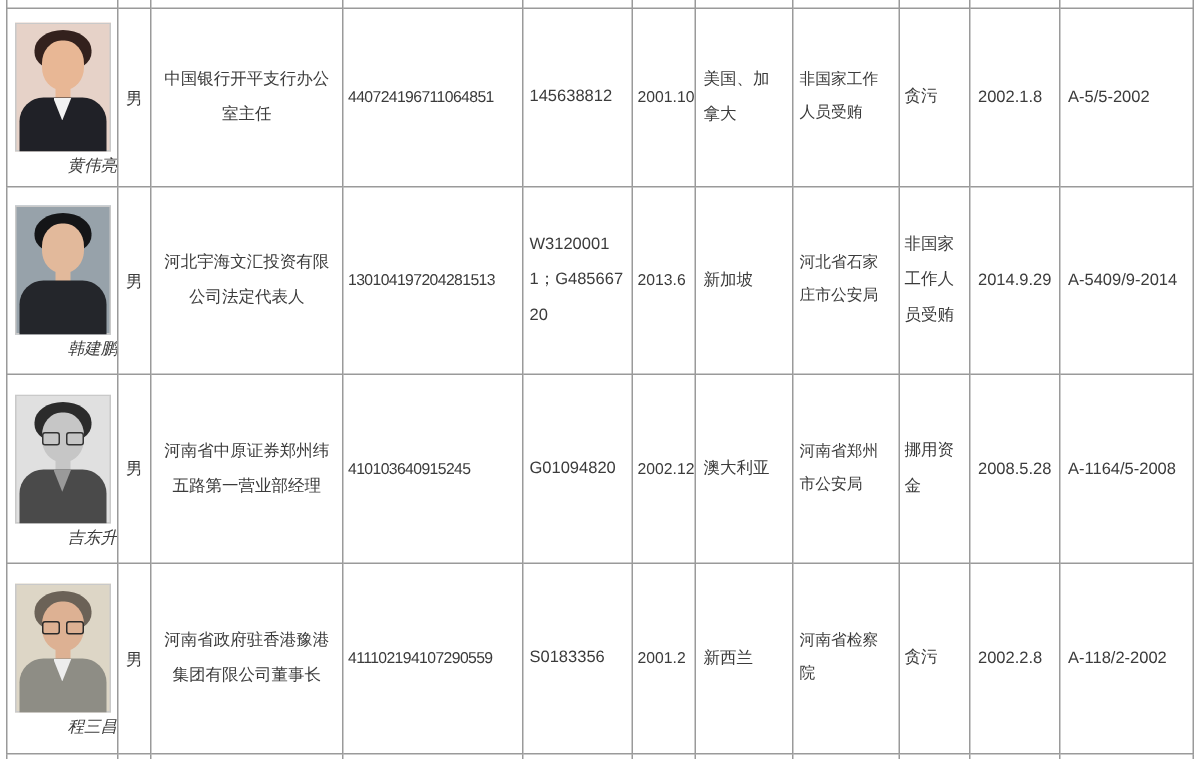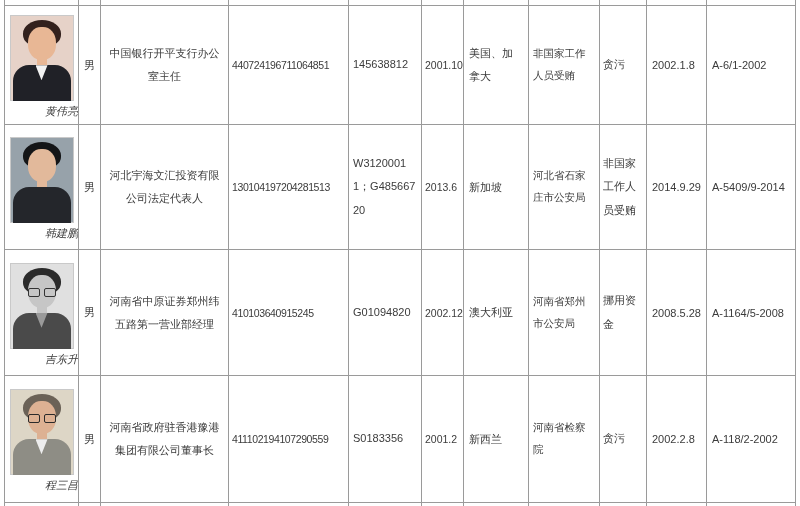--- a/index.html
+++ b/index.html
@@ -88,21 +88,21 @@
       </td>
       <td class="c-gender">男</td>
       <td class="c-pos">中国银行开平支行办公室主任</td>
       <td class="c-id">440724196711064851</td>
       <td class="c-pass">145638812</td>
       <td class="c-date">2001.10</td>
       <td class="c-dest">美国、加拿大</td>
       <td class="c-auth">非国家工作人员受贿</td>
       <td class="c-crime">贪污</td>
       <td class="c-ndate">2002.1.8</td>
-      <td class="c-case">A-6/1-2002</td>
+      <td class="c-case">A-5/5-2002</td>
     </tr>
 
     <tr class="r2">
       <td class="c-photo">
         <div class="photo" style="--bg: #97a2aa; --hair: #141517; --skin: #e2b99b; --suit: #24262b; --shirt: #24262b; --glass: transparent;">
           <div class="hair"></div>
           <div class="face"></div>
           <div class="neck"></div>
           <div class="shoulders"></div>
         </div>

